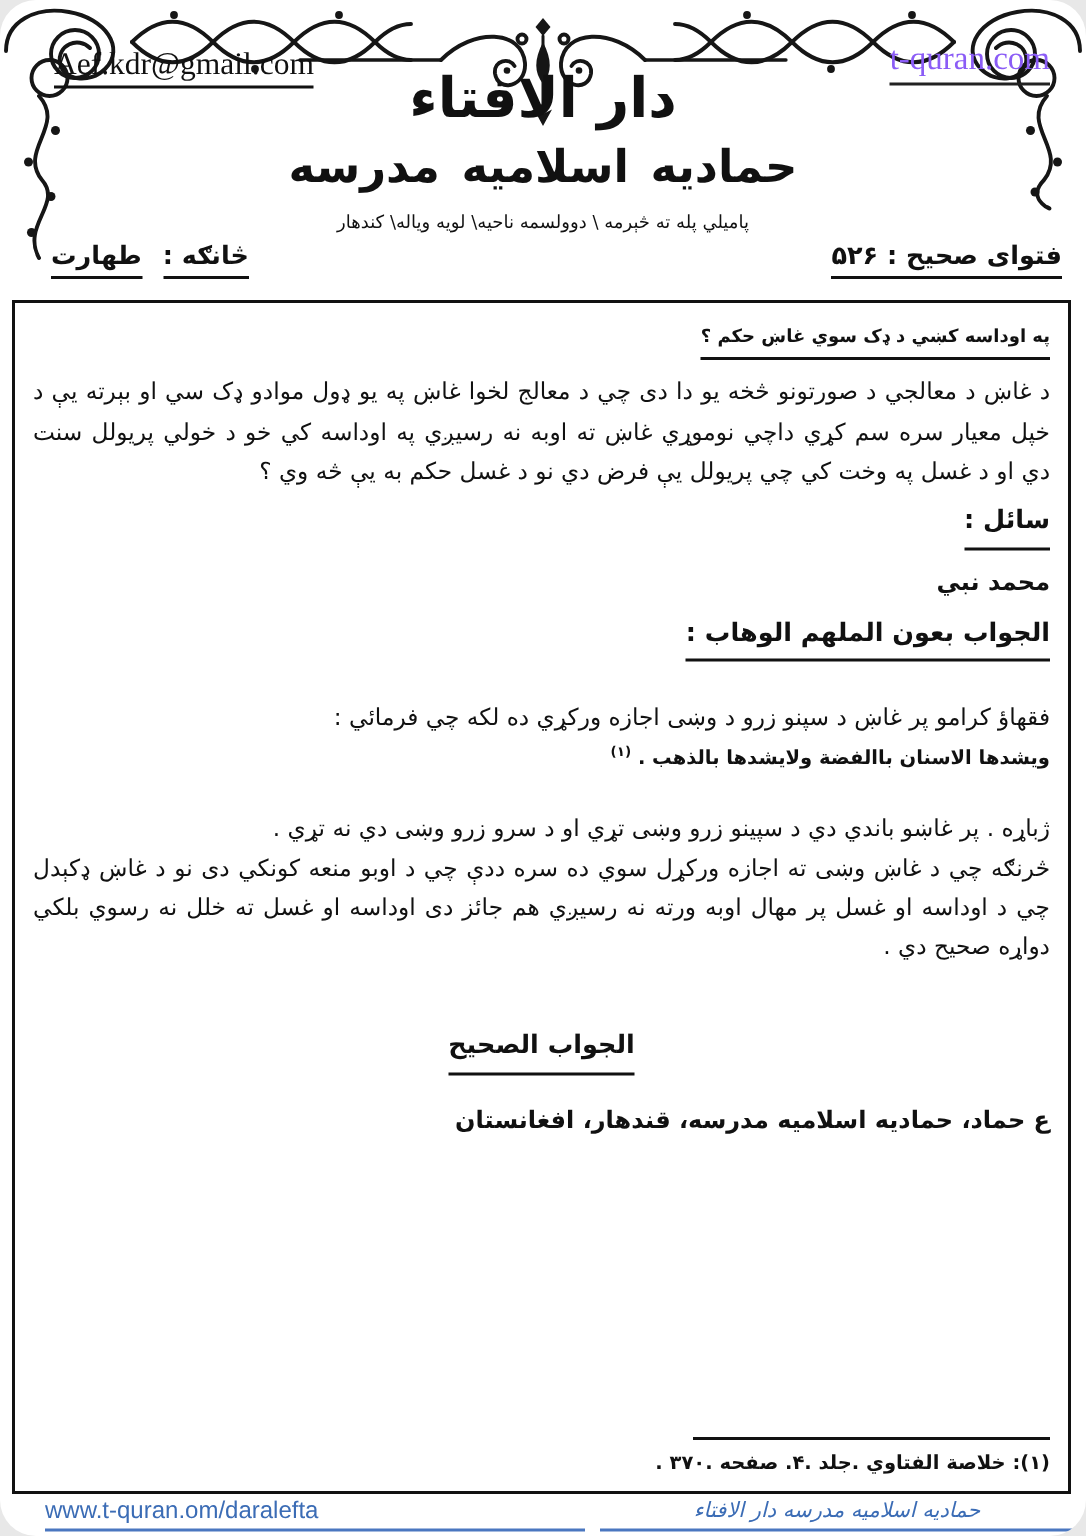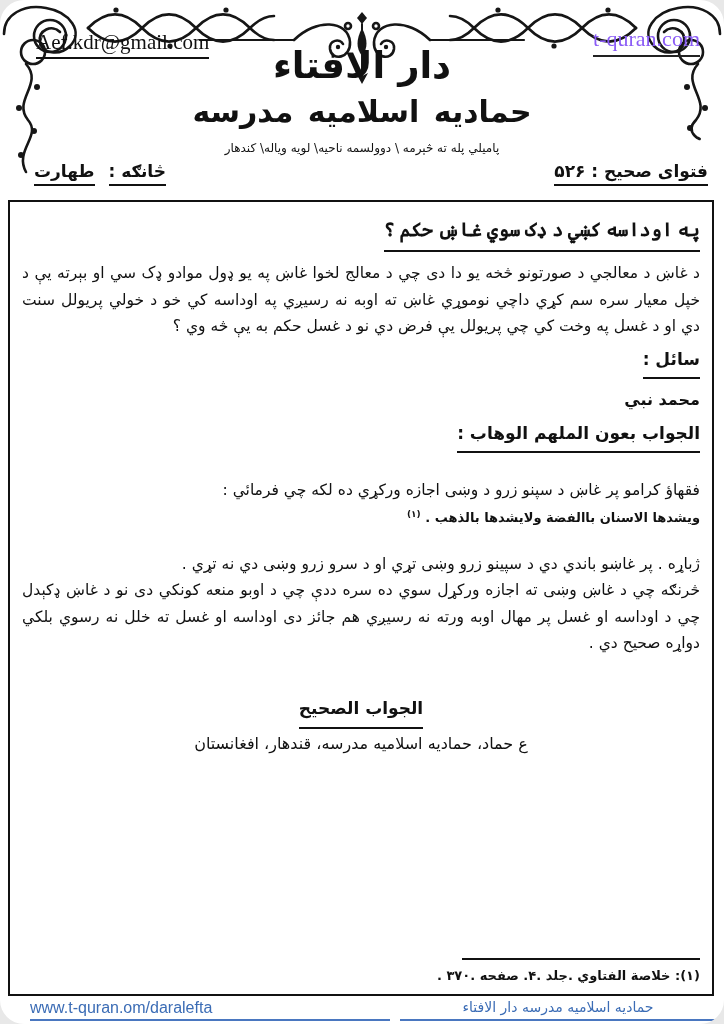--- a/index.html
+++ b/index.html
@@ -20,43 +20,43 @@
          font-size:12px;direction:rtl;}
   .fatwa-no{position:absolute;top:161px;right:16px;direction:rtl;font-size:17px;font-weight:700;
          border-bottom:2.5px solid #111;padding-bottom:3px;}
   .category{position:absolute;top:161px;left:34px;direction:rtl;font-size:17px;font-weight:700;
          display:flex;gap:14px;}
   .category span{border-bottom:2.5px solid #111;padding-bottom:3px;}
   
   .main-box{position:absolute;left:8px;top:200px;width:702px;height:792px;border:2px solid #111;}
   .content{position:absolute;left:0;top:0;right:0;bottom:0;padding:12px 12px 34px 12px;
          direction:rtl;text-align:right;font-size:15.5px;line-height:1.7;}
-  .q-title{font-weight:700;font-size:19px;font-family:Liberation Serif, serif;}
+  .q-title{font-weight:700;font-size:12px;}
   .q-title span{display:inline-block;border-bottom:2.5px solid #111;padding-bottom:4px;}
   .q-body{margin-top:8px;text-align:justify;}
   .lbl{margin-top:6px;font-weight:700;font-size:17px;}
   .lbl span{display:inline-block;border-bottom:2.5px solid #111;padding-bottom:3px;}
   .asker-name{margin-top:7px;font-weight:700;font-size:16px;}
   .intro{margin-top:24px;}
   .quote{margin-top:3px;font-size:13px;font-weight:700;}
   .quote sup{font-size:9px;}
   .translation{margin-top:22px;}
   .ruling{text-align:justify;}
   .verdict{margin-top:38px;text-align:center;}
   .verdict-heading{display:inline-block;border-bottom:2.5px solid #111;
          font-weight:700;font-size:17px;padding-bottom:4px;}
-  .signature{text-align:center;font-weight:400;font-size:16px;margin-top:1px;}
+  .signature{font-weight:700;font-size:16px;margin-top:16px;}
   .footnote{position:absolute;bottom:7px;right:12px;left:12px;direction:rtl;text-align:right;
          font-size:13px;font-weight:700;}
   .footnote-rule{width:238px;height:0;border-top:2px solid #111;margin-bottom:5px;}
   
   .footer-left{position:absolute;top:999px;left:30px;width:360px;font-family:"Liberation Sans",sans-serif;
          font-size:16px;color:#3b6cb5;border-bottom:2px solid #4a77c0;padding-bottom:2px;text-decoration:none;}
   .footer-right{position:absolute;top:999px;left:400px;width:316px;direction:rtl;text-align:center;
-         font-size:14px;color:#3b6cb5;border-bottom:2px solid #4a77c0;padding-bottom:4px;text-decoration:none;}
+         font-size:14px;color:#3b6cb5;border-bottom:2px solid #4a77c0;padding-bottom:4px;text-decoration:none;font-style:italic;}
 </style>
 </head>
 <body>
 
 <div class="page">
 
   <svg class="ornament" width="724" height="200" viewBox="0 0 724 200">
     <g stroke="#161616" stroke-width="2.6" fill="none" stroke-linecap="round">
 
       <g>

